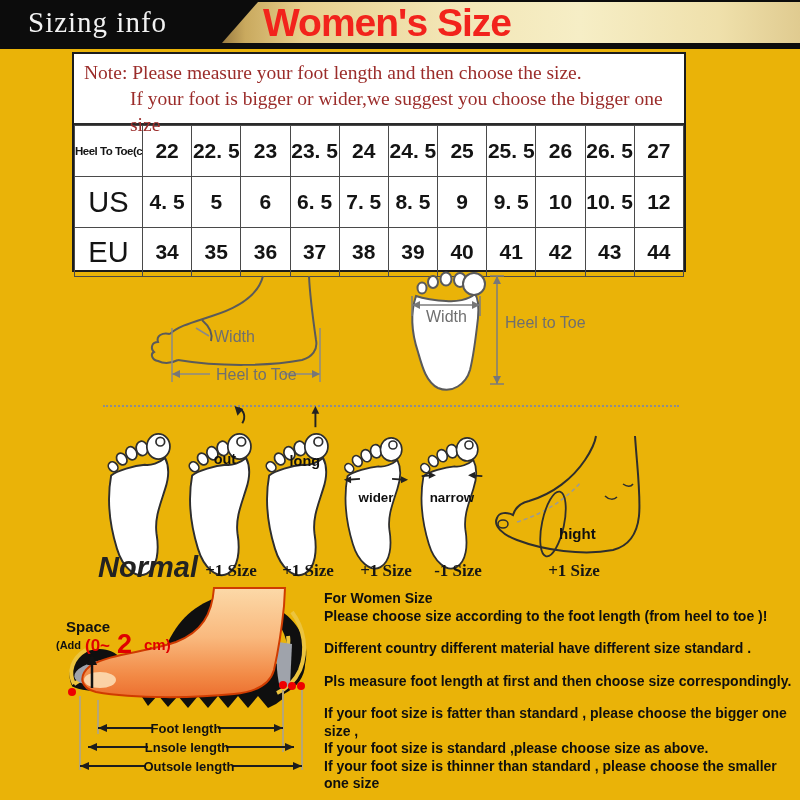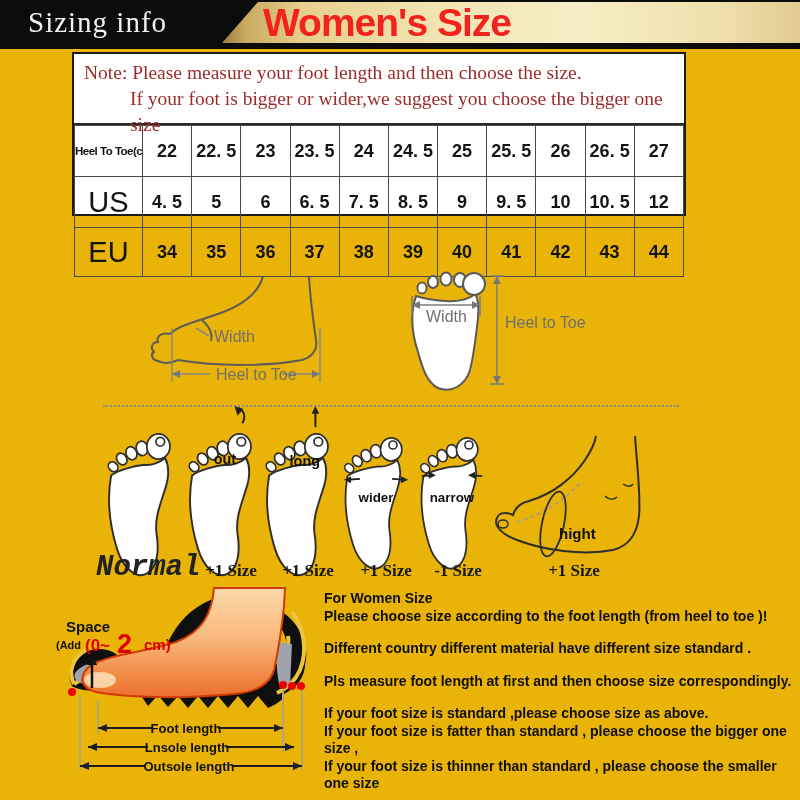--- a/index.html
+++ b/index.html
@@ -8,43 +8,43 @@
   
   .header{position:absolute;left:0;top:0;width:800px;height:49px;background:#0c0c0c;}
   .header-gold{position:absolute;left:222px;top:2px;right:0;height:41px;
       background:linear-gradient(90deg,#9a7b40 0%,#c9a95e 4%,#e7cf8d 14%,#f2e5b4 38%,#f6eec6 62%,#efe0ab 86%,#e0cb90 100%);
       clip-path:polygon(36px 0,100% 0,100% 100%,0 100%);}
   .brand{position:absolute;left:28px;top:6px;color:#f2f2f2;font-family:"Liberation Serif",serif;
       font-size:29px;letter-spacing:1px;}
   .header-title{position:absolute;left:263px;top:1px;font-size:39px;font-weight:700;
       color:#f2231c;letter-spacing:-1px;}
   
-  .table-box{position:absolute;left:72px;top:52px;width:614px;height:164px;
+  .table-box{position:absolute;left:72px;top:52px;width:614px;height:220px;
       border:2.5px solid #1c1c1c;box-sizing:border-box;background:#fff;}
   .note{height:63px;border-bottom:2.5px solid #2a2a2a;color:#9b2c2a;
       font-family:"Liberation Serif",serif;font-size:19.5px;line-height:26px;padding:6px 0 0 10px;}
   .note .l2{padding-left:46px;}
   table.sizes{border-collapse:collapse;width:100%;table-layout:fixed;}
   table.sizes td{border:1.6px solid #4a4a4a;text-align:center;vertical-align:middle;
       color:#141414;padding:0;overflow:hidden;white-space:nowrap;}
   table.sizes tr{height:51px;}
   table.sizes tr:last-child{height:49px;}
   td.rowhead{font-size:29px;font-weight:400;letter-spacing:0;}
   td.rowhead-small{font-size:11.5px;font-weight:700;letter-spacing:-0.5px;}
-  td.val{font-size:18px;font-weight:700;letter-spacing:0;}
+  td.val{font-size:21px;font-weight:700;letter-spacing:0;}
   
   svg{position:absolute;overflow:visible;}
   svg text{font-family:"Liberation Sans",sans-serif;}
   .sketch-label{fill:#6f6f6f;font-size:16px;}
   .foot-label{fill:#101010;font-weight:700;font-size:15px;}
   .dotted-line{position:absolute;left:103px;top:405px;width:576px;border-top:2px dotted #8d8d8d;}
   .size-tag{position:absolute;top:561px;width:90px;text-align:center;
       font-family:"Liberation Serif",serif;font-weight:700;font-size:17px;color:#161616;}
   .normal-tag{position:absolute;left:96px;top:551px;width:104px;text-align:center;
-      font-family:Liberation Mono, monospace;font-style:italic;font-weight:600;font-size:29px;color:#222;}
+      font-family:Liberation Sans, sans-serif;font-style:italic;font-weight:600;font-size:29px;color:#222;}
   
   .instructions{position:absolute;left:324px;top:590px;width:472px;color:#0f0f0f;}
   .instructions p{margin:0 0 15px 0;font-size:14px;line-height:17.5px;font-weight:700;}
   .instructions span{display:block;}
   .caption{position:absolute;left:52px;top:769px;font-size:19px;font-weight:700;
       color:#2e2e2e;letter-spacing:0.2px;}
 </style>
 </head>
 <body>
 
@@ -304,19 +304,19 @@
         <span>For Women Size</span>
         <span>Please choose size according to the foot length (from heel to toe )!</span>
       </p>
       <p>
         <span>Different country different material have different size standard .</span>
       </p>
       <p>
         <span>Pls measure foot length at first and then choose size correspondingly.</span>
       </p>
       <p>
+        <span>If your foot size is fatter than standard , please choose the bigger one size ,</span>
         <span>If your foot size is standard ,please choose size as above.</span>
-        <span>If your foot size is fatter than standard , please choose the bigger one size ,</span>
         <span>If your foot size is thinner than standard , please choose the smaller one size</span>
       </p>
     </div>
 
 </div>
 
 </body></html>

